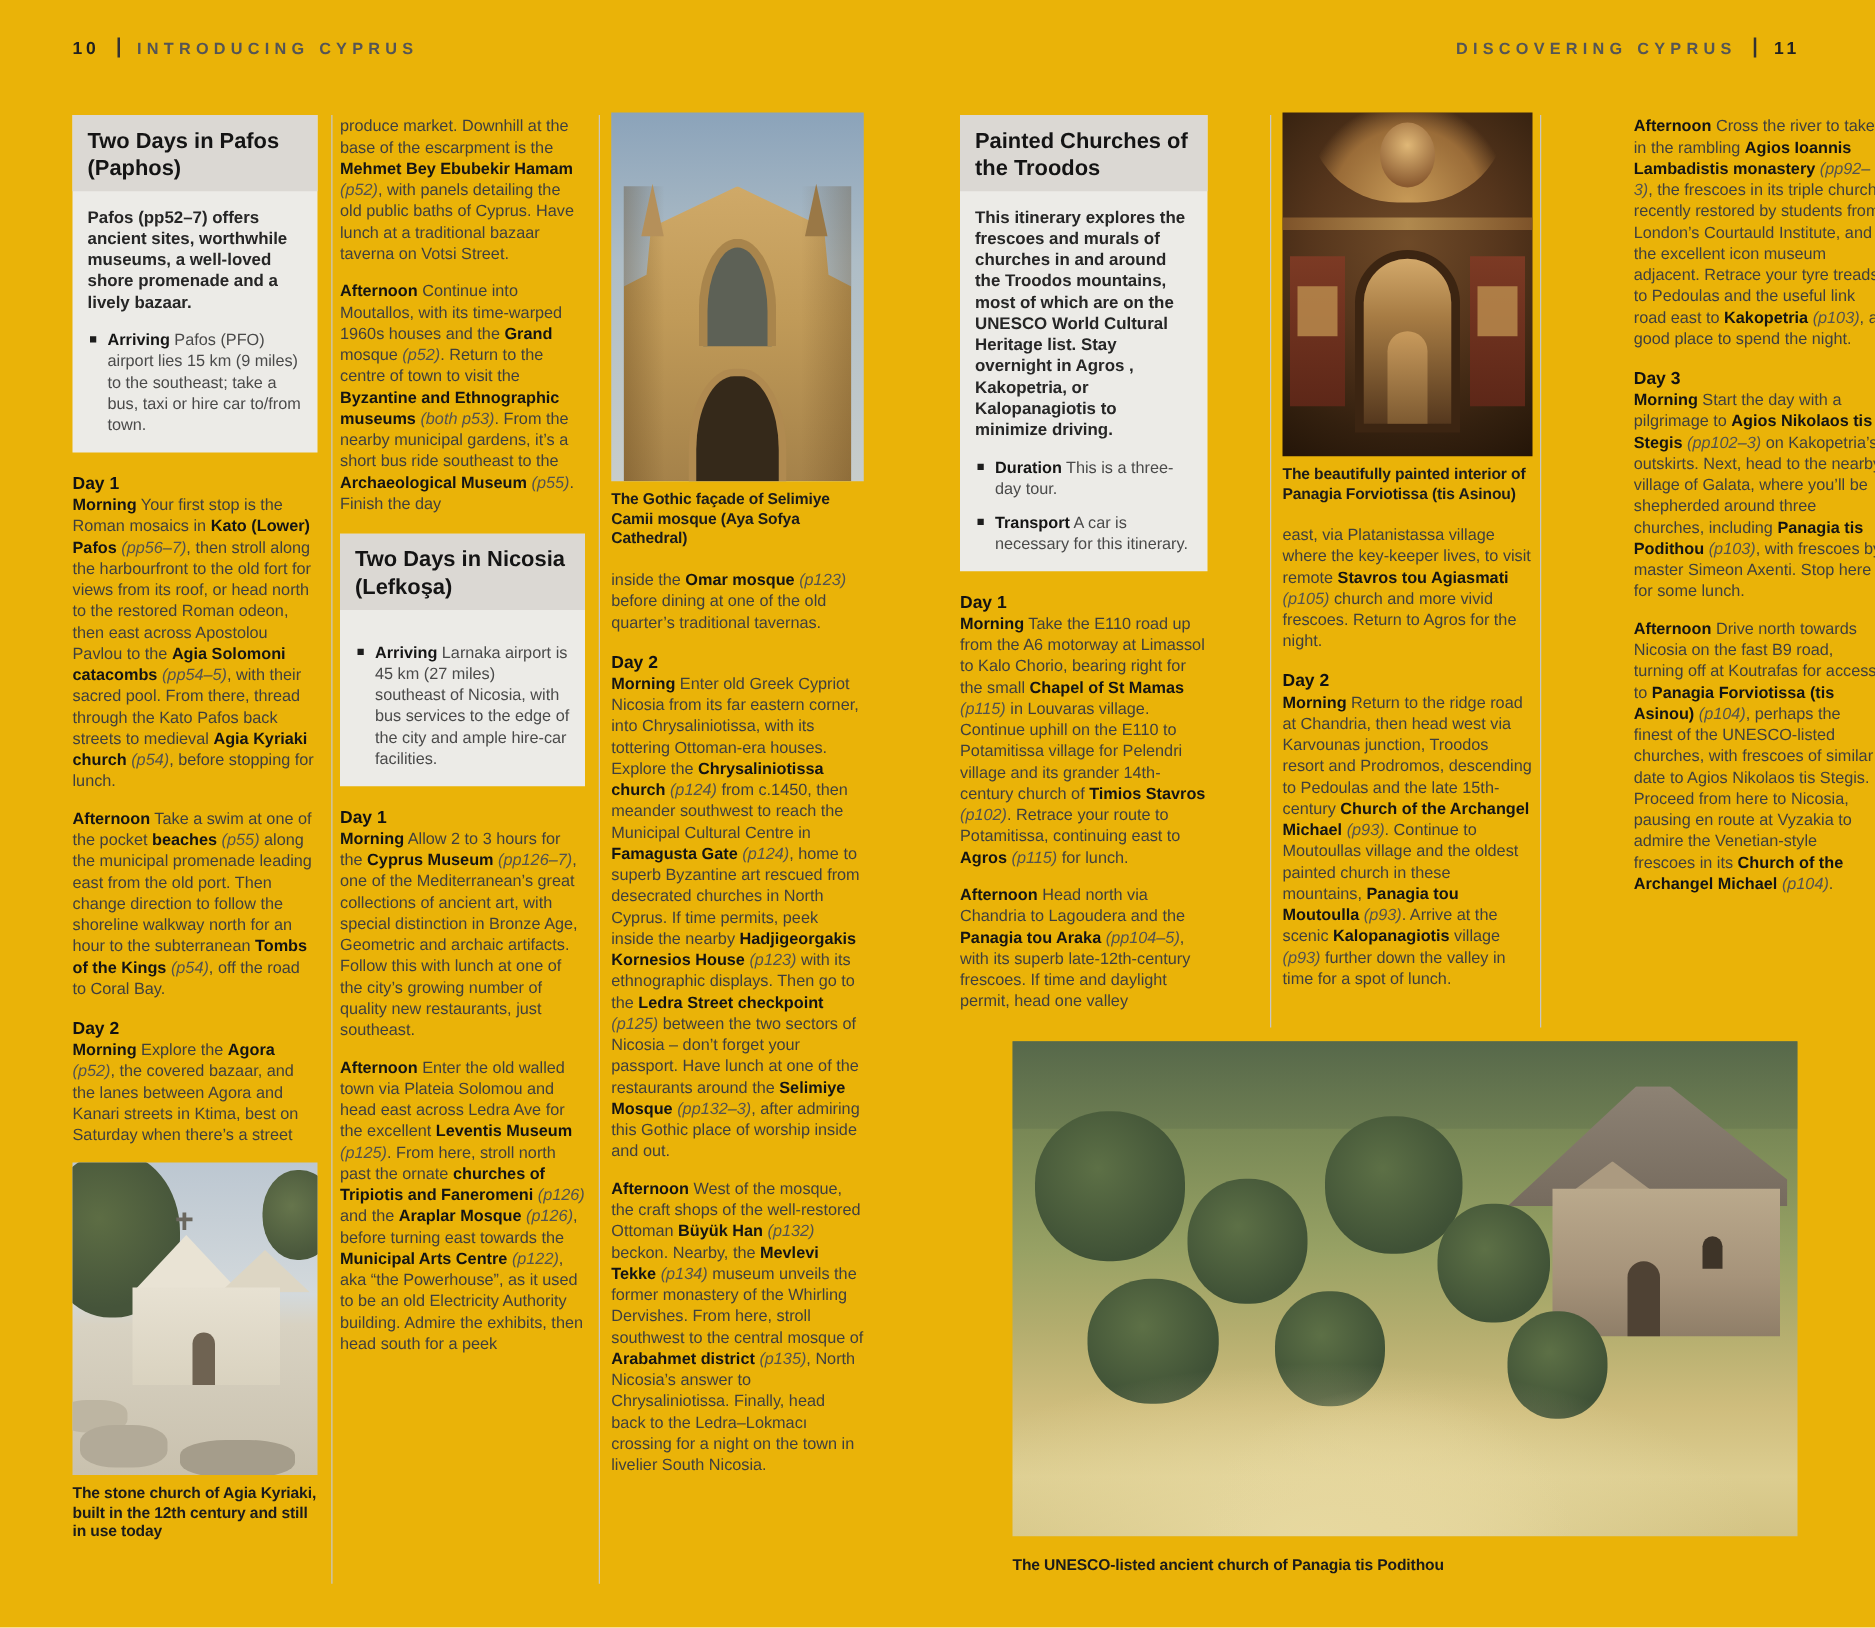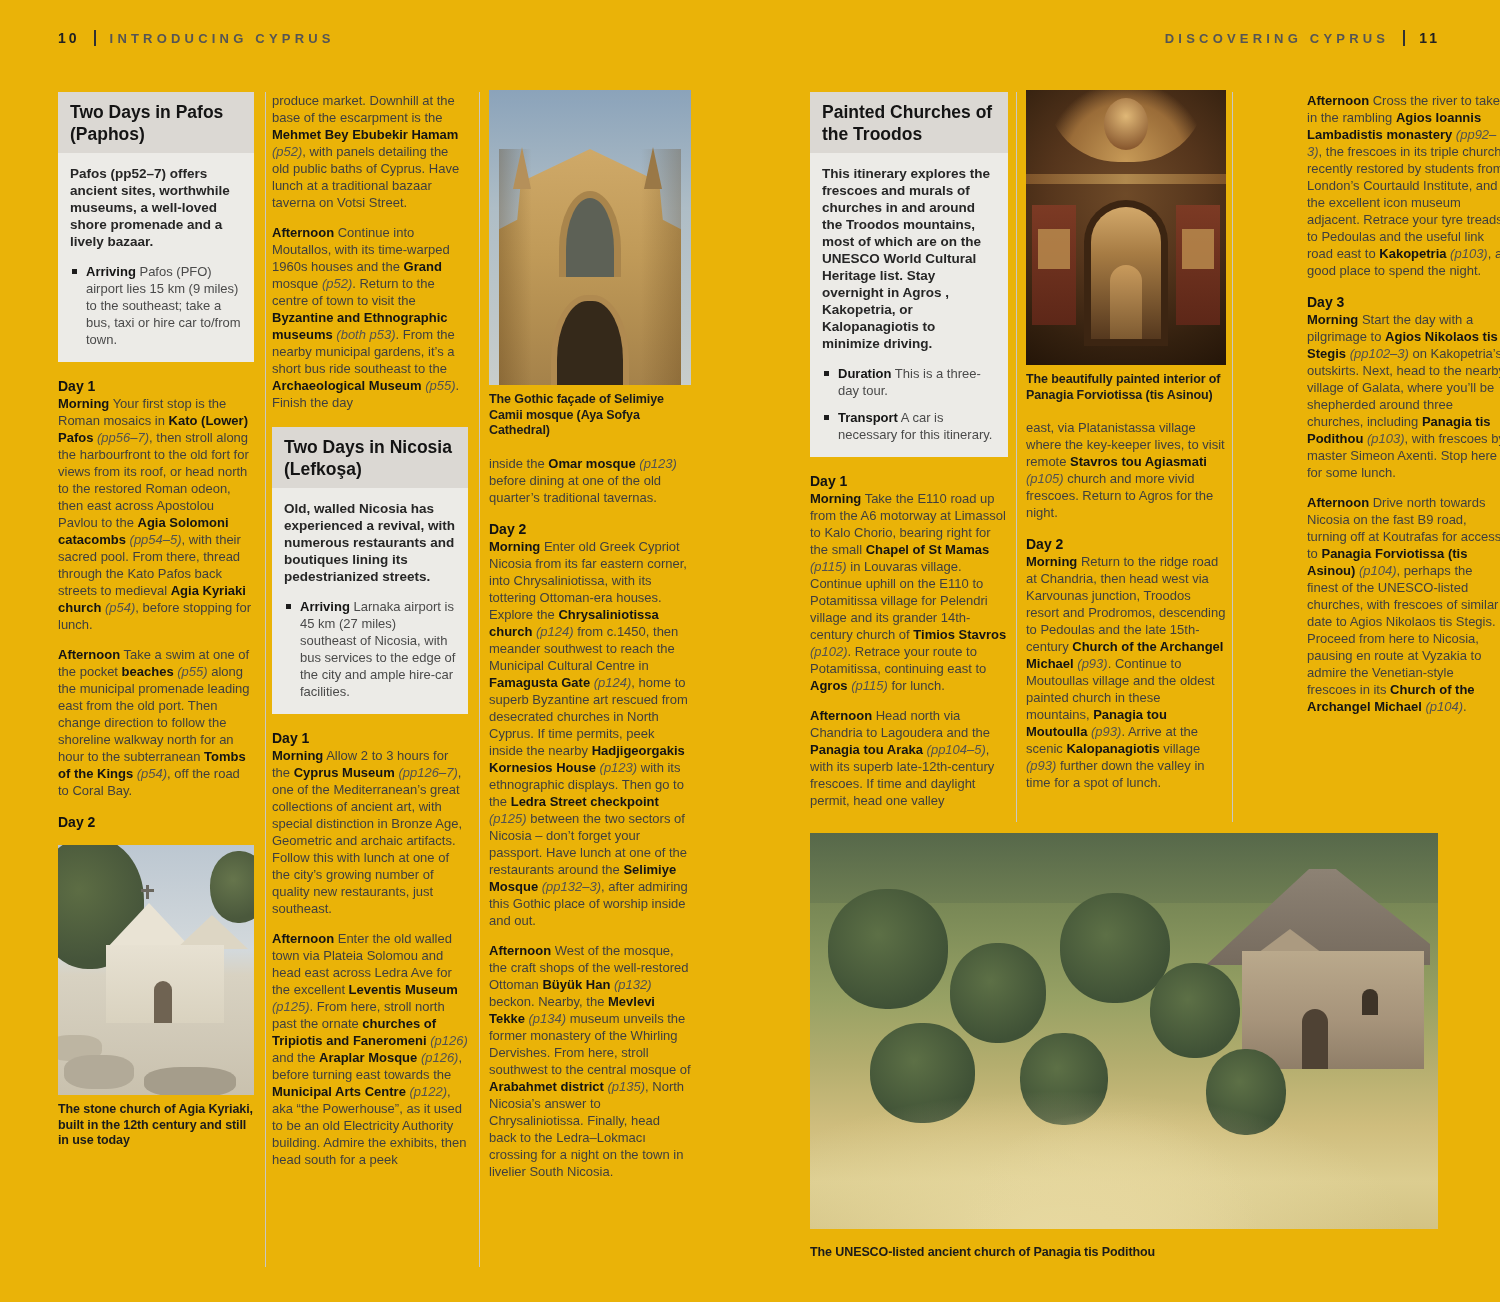--- a/index.html
+++ b/index.html
@@ -123,20 +123,21 @@
         <div class="bullet">
           <span class="sq"></span>
           <p><b>Arriving</b> Pafos (PFO) airport lies 15 km (9 miles) to the southeast; take a bus, taxi or hire car to/from town.</p>
         </div>
       </div>
     </div>
     <h3 class="day" style="margin-top:0">Day 1</h3>
     <p class="body"><b>Morning</b> Your first stop is the Roman mosaics in <b>Kato (Lower) Pafos</b> <i>(pp56–7)</i>, then stroll along the harbourfront to the old fort for views from its roof, or head north to the restored Roman odeon, then east across Apostolou Pavlou to the <b>Agia Solomoni catacombs</b> <i>(pp54–5)</i>, with their sacred pool. From there, thread through the Kato Pafos back streets to medieval <b>Agia Kyriaki church</b> <i>(p54)</i>, before stopping for lunch.</p>
     <p class="body mt"><b>Afternoon</b> Take a swim at one of the pocket <b>beaches</b> <i>(p55)</i> along the municipal promenade leading east from the old port. Then change direction to follow the shoreline walkway north for an hour to the subterranean <b>Tombs of the Kings</b> <i>(p54)</i>, off the road to Coral Bay.</p>
     <h3 class="day">Day 2</h3>
+    <p class="body"><b>Morning</b> Explore the <b>Agora</b> <i>(p52)</i>, the covered bazaar, and the lanes between Agora and Kanari streets in Ktima, best on Saturday when there’s a street</p>
     <div class="photo ph-stone">
       <div class="abs st-tree"></div>
       <div class="abs st-tree2"></div>
       <div class="abs st-gable"></div>
       <div class="abs st-gable2"></div>
       <div class="abs st-nave"></div>
       <div class="abs st-cross"></div>
       <div class="abs st-crossbar"></div>
       <div class="abs st-door"></div>
       <div class="abs st-rock3"></div>
@@ -145,21 +146,20 @@
     </div>
     <p class="caption">The stone church of Agia Kyriaki, built in the 12th century and still in use today</p>
   </section>
 
   <section class="col" style="left:272px;width:196px">
     <p class="body">produce market. Downhill at the base of the escarpment is the <b>Mehmet Bey Ebubekir Hamam</b> <i>(p52)</i>, with panels detailing the old public baths of Cyprus. Have lunch at a traditional bazaar taverna on Votsi Street.</p>
     <p class="body mt"><b>Afternoon</b> Continue into Moutallos, with its time-warped 1960s houses and the <b>Grand</b> mosque <i>(p52)</i>. Return to the centre of town to visit the <b>Byzantine and Ethnographic museums</b> <i>(both p53)</i>. From the nearby municipal gardens, it’s a short bus ride southeast to the <b>Archaeological Museum</b> <i>(p55)</i>. Finish the day</p>
     <div class="sidebox" style="margin-top:16px">
       <div class="sidebox-title">Two Days in Nicosia (Lefkoşa)</div>
       <div class="sidebox-body">
-        <p class="lead">Old, walled Nicosia has experienced a revival, with numerous restaurants and boutiques lining its pedestrianized streets.</p>
         <div class="bullet">
           <span class="sq"></span>
           <p><b>Arriving</b> Larnaka airport is 45 km (27 miles) southeast of Nicosia, with bus services to the edge of the city and ample hire-car facilities.</p>
         </div>
       </div>
     </div>
     <h3 class="day" style="margin-top:0">Day 1</h3>
     <p class="body"><b>Morning</b> Allow 2 to 3 hours for the <b>Cyprus Museum</b> <i>(pp126–7)</i>, one of the Mediterranean’s great collections of ancient art, with special distinction in Bronze Age, Geometric and archaic artifacts. Follow this with lunch at one of the city’s growing number of quality new restaurants, just southeast.</p>
     <p class="body mt"><b>Afternoon</b> Enter the old walled town via Plateia Solomou and head east across Ledra Ave for the excellent <b>Leventis Museum</b> <i>(p125)</i>. From here, stroll north past the ornate <b>churches of Tripiotis and Faneromeni</b> <i>(p126)</i> and the <b>Araplar Mosque</b> <i>(p126)</i>, before turning east towards the <b>Municipal Arts Centre</b> <i>(p122)</i>, aka “the Powerhouse”, as it used to be an old Electricity Authority building. Admire the exhibits, then head south for a peek</p>
   </section>
@@ -173,21 +173,21 @@
       <div class="abs cath-window"></div>
       <div class="abs cath-portal"></div>
     </div>
     <p class="caption">The Gothic façade of Selimiye Camii mosque (Aya Sofya Cathedral)</p>
     <p class="body" style="margin-top:16px">inside the <b>Omar mosque</b> <i>(p123)</i> before dining at one of the old quarter’s traditional tavernas.</p>
     <h3 class="day">Day 2</h3>
     <p class="body"><b>Morning</b> Enter old Greek Cypriot Nicosia from its far eastern corner, into Chrysaliniotissa, with its tottering Ottoman-era houses. Explore the <b>Chrysaliniotissa church</b> <i>(p124)</i> from c.1450, then meander southwest to reach the Municipal Cultural Centre in <b>Famagusta Gate</b> <i>(p124)</i>, home to superb Byzantine art rescued from desecrated churches in North Cyprus. If time permits, peek inside the nearby <b>Hadjigeorgakis Kornesios House</b> <i>(p123)</i> with its ethnographic displays. Then go to the <b>Ledra Street checkpoint</b> <i>(p125)</i> between the two sectors of Nicosia – don’t forget your passport. Have lunch at one of the restaurants around the <b>Selimiye Mosque</b> <i>(pp132–3)</i>, after admiring this Gothic place of worship inside and out.</p>
     <p class="body mt"><b>Afternoon</b> West of the mosque, the craft shops of the well-restored Ottoman <b>Büyük Han</b> <i>(p132)</i> beckon. Nearby, the <b>Mevlevi Tekke</b> <i>(p134)</i> museum unveils the former monastery of the Whirling Dervishes. From here, stroll southwest to the central mosque of <b>Arabahmet district</b> <i>(p135)</i>, North Nicosia’s answer to Chrysaliniotissa. Finally, head back to the Ledra–Lokmacı crossing for a night on the town in livelier South Nicosia.</p>
   </section>
 
-  <section class="col" style="left:810px;width:198px">
+  <section class="col" style="left:768px;width:198px">
     <div class="sidebox">
       <div class="sidebox-title">Painted Churches of the Troodos</div>
       <div class="sidebox-body">
         <p class="lead">This itinerary explores the frescoes and murals of churches in and around the Troodos mountains, most of which are on the UNESCO World Cultural Heritage list. Stay overnight in Agros , Kakopetria, or Kalopanagiotis to minimize driving.</p>
         <div class="bullet">
           <span class="sq"></span>
           <p><b>Duration</b> This is a three-day tour.</p>
         </div>
         <div class="bullet" style="margin-top:10px">
           <span class="sq"></span>

